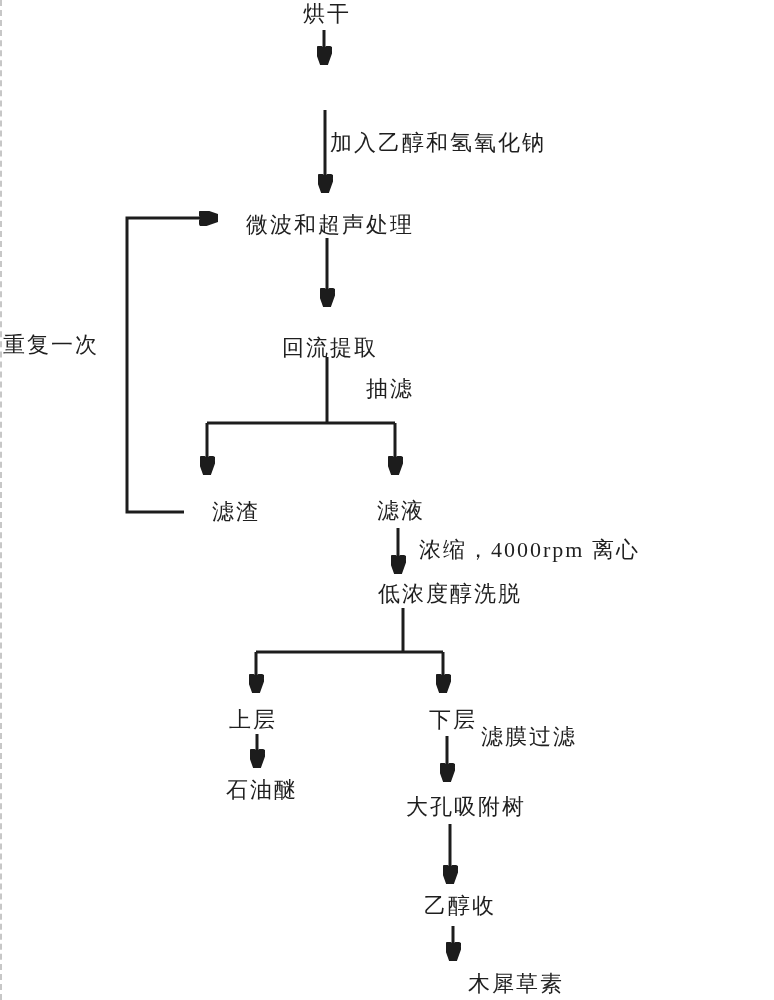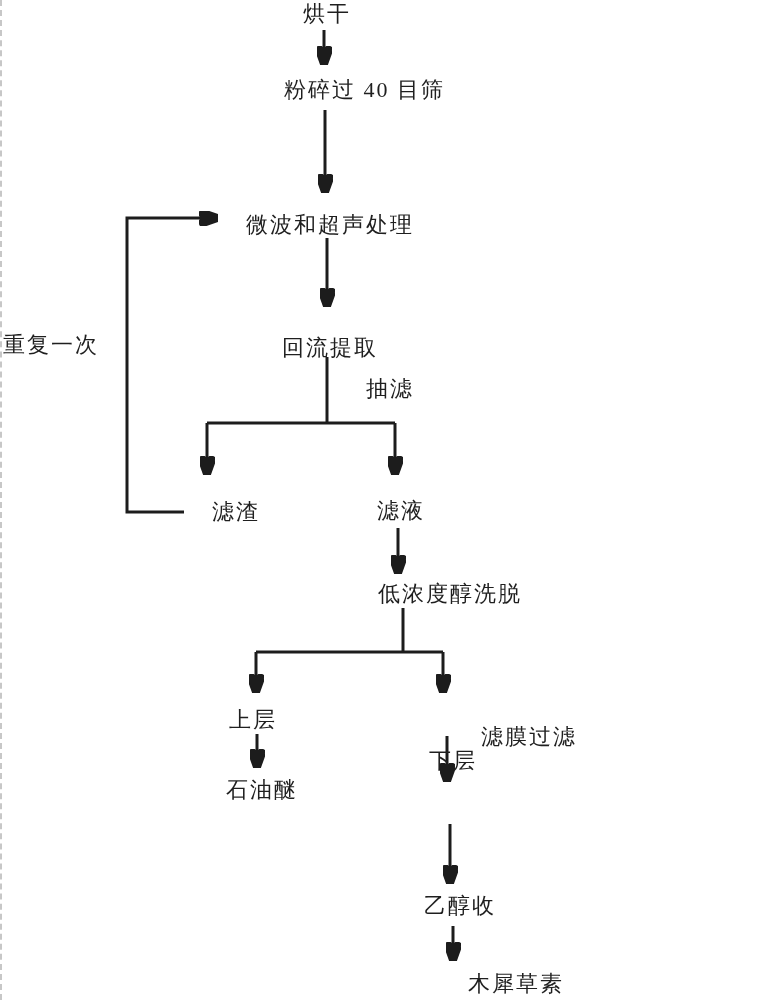--- a/index.html
+++ b/index.html
@@ -76,29 +76,31 @@
     <path d="M256,652 L256,692" marker-end="url(#ah)"></path>
     <path d="M443,652 L443,692" marker-end="url(#ah)"></path>
 
     <path d="M257,734 L257,767" marker-end="url(#ah)"></path>
     <path d="M447,736 L447,781" marker-end="url(#ah)"></path>
     <path d="M450,824 L450,883" marker-end="url(#ah)"></path>
     <path d="M453,926 L453,960" marker-end="url(#ah)"></path>
   </svg>
 
   <div class="txt" style="left:303px;top:1px">烘干</div>
-  <div class="txt" style="left:284px;top:77px">粉碎过 40 目筛</div>
   <div class="txt" style="left:246px;top:212px">微波和超声处理</div>
   <div class="txt" style="left:282px;top:335px">回流提取</div>
   <div class="txt" style="left:212px;top:499px">滤渣</div>
   <div class="txt" style="left:377px;top:498px">滤液</div>
   <div class="txt" style="left:378px;top:581px">低浓度醇洗脱</div>
   <div class="txt" style="left:229px;top:707px">上层</div>
-  <div class="txt" style="left:429px;top:748px">下层</div>
+  <div class="txt" style="left:429px;top:707px">下层</div>
   <div class="txt" style="left:226px;top:777px">石油醚</div>
+  <div class="txt" style="left:406px;top:794px">大孔吸附树</div>
   <div class="txt" style="left:424px;top:893px">乙醇收</div>
   <div class="txt" style="left:468px;top:971px">木犀草素</div>
 
+  <div class="txt" style="left:330px;top:130px">加入乙醇和氢氧化钠</div>
   <div class="txt" style="left:366px;top:376px">抽滤</div>
   <div class="txt" style="left:3px;top:332px">重复一次</div>
+  <div class="txt" style="left:419px;top:537px">浓缩，4000rpm 离心</div>
   <div class="txt" style="left:481px;top:724px">滤膜过滤</div>
 
 </div>
 
 </body></html>

